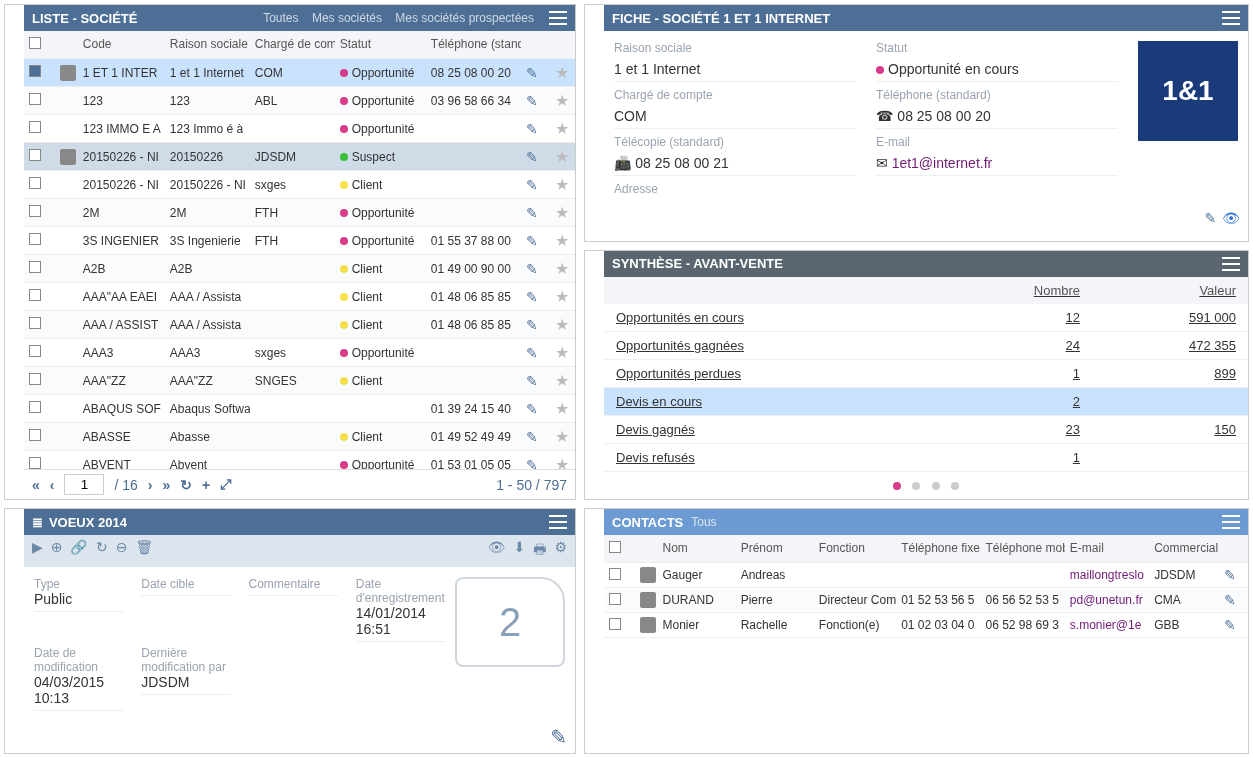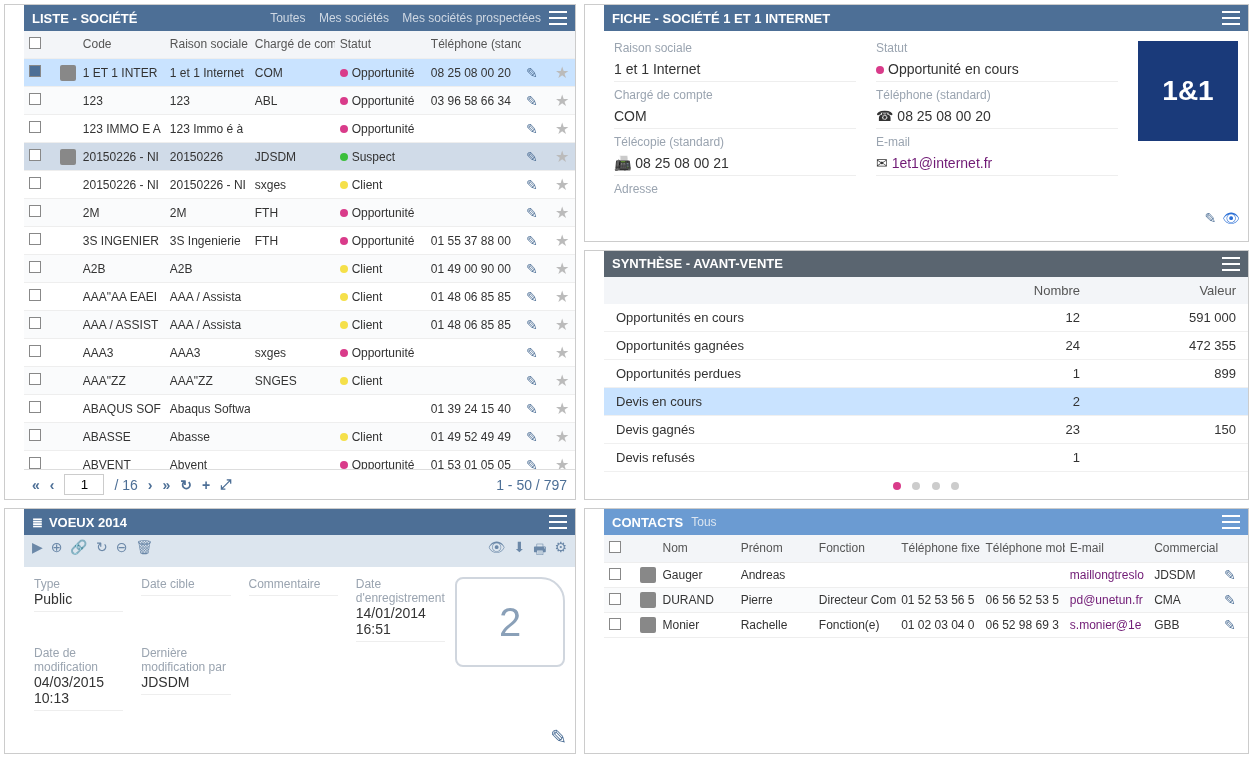--- a/index.html
+++ b/index.html
@@ -4,21 +4,21 @@
 <style>
 * { box-sizing: border-box; margin: 0; padding: 0; }
 body { font-family: Arial, Helvetica, sans-serif; font-size: 13px; color: #333; background: #fff; width: 1253px; height: 758px; overflow: hidden; }
 .layout { display: grid; grid-template-columns: 572px 1fr; grid-template-rows: auto auto auto; gap: 8px; padding: 4px; height: 100%; }
 .panel { border: 1px solid #ccc; background: #fff; display: flex; flex-direction: column; overflow: hidden; padding-left: 19px; }
 .panel-head { background: #4d6f96; color: #fff; padding: 4px 8px; font-weight: bold; display: flex; align-items: center; justify-content: space-between; min-height: 26px; }
 .panel-head.light { background: #6b9bd2; }
 .panel-head.grey { background: #5a6570; }
 .panel-head .title { font-size: 13px; }
 .panel-head .sub { color: #dbe5f0; font-weight: normal; font-size: 12px; margin-left: 8px; }
-.panel-head .tabs { font-weight: normal; font-size: 12px; color: #cfd8e3; margin-left: auto; margin-right: 3px; }
+.panel-head .tabs { font-weight: normal; font-size: 12px; color: #cfd8e3; margin-left: auto; margin-right: 10px; }
 .panel-head .tabs span { margin: 0 5px; cursor: pointer; }
 .menu-icon { width: 18px; height: 14px; cursor: pointer; display: flex; flex-direction: column; justify-content: space-between; }
 .menu-icon div { height: 2px; background: #fff; }
 .table { width: 100%; border-collapse: collapse; font-size: 12px; table-layout: fixed; }
 .table th, .table td { border-bottom: 1px solid #eee; padding: 4px 5px; text-align: left; white-space: nowrap; overflow: hidden; text-overflow: clip; }
 .table th { background: #f3f5f8; color: #555; font-weight: normal; vertical-align: top; padding: 6px 5px; }
 .table tbody tr:nth-child(even) { background: #fafbfc; }
 .table tbody tr.sel { background: #c9e3ff; }
 .table tbody tr.alt { background: #d0dbe8; }
 .chk { width: 12px; height: 12px; border: 1px solid #888; display: inline-block; background: #fff; }
@@ -34,21 +34,21 @@
 .panel-voeux { grid-column: 1; grid-row: 3; }
 .panel-fiche { grid-column: 2; grid-row: 1; }
 .panel-synth { grid-column: 2; grid-row: 2; }
 .panel-contacts { grid-column: 2; grid-row: 3; }
 .fiche-body { padding: 10px; display: flex; gap: 20px; }
 .fiche-col { flex: 1; display: flex; flex-direction: column; gap: 6px; }
 .field-label { color: #9aa4b0; font-size: 12px; }
 .field-val { font-size: 14px; color: #333; padding-bottom: 4px; border-bottom: 1px solid #eee; }
 .link { color: #701a75; }
 .logo-box { width: 100px; height: 100px; background: #1a3a7a; color: #fff; display: flex; align-items: center; justify-content: center; font-size: 28px; font-weight: bold; }
-.synth-table { width: 100%; font-size: 13px; border-collapse: collapse; }
+.synth-table { width: 100%; font-size: 13px; border-collapse: collapse; text-decoration: underline; }
 .synth-table th { text-align: right; padding: 6px 12px; background: #f3f5f8; color: #555; font-weight: normal; }
 .synth-table td { padding: 6px 12px; border-bottom: 1px solid #f0f0f0; }
 .synth-table td:nth-child(2), .synth-table td:nth-child(3) { text-align: right; }
 .synth-table tr.hl { background: #c9e3ff; }
 .dots { text-align: center; padding: 6px; }
 .dots span { display: inline-block; width: 8px; height: 8px; border-radius: 50%; background: #ccc; margin: 0 4px; }
 .dots span.active { background: #d93b8a; }
 .voeux-tools { background: #dce5ee; color: #6b88a8; padding: 4px 8px; display: flex; gap: 8px; font-size: 14px; }
 .voeux-tools .r { margin-left: auto; display: flex; gap: 8px; }
 .voeux-body { padding: 10px; display: flex; gap: 10px; position: relative; }

